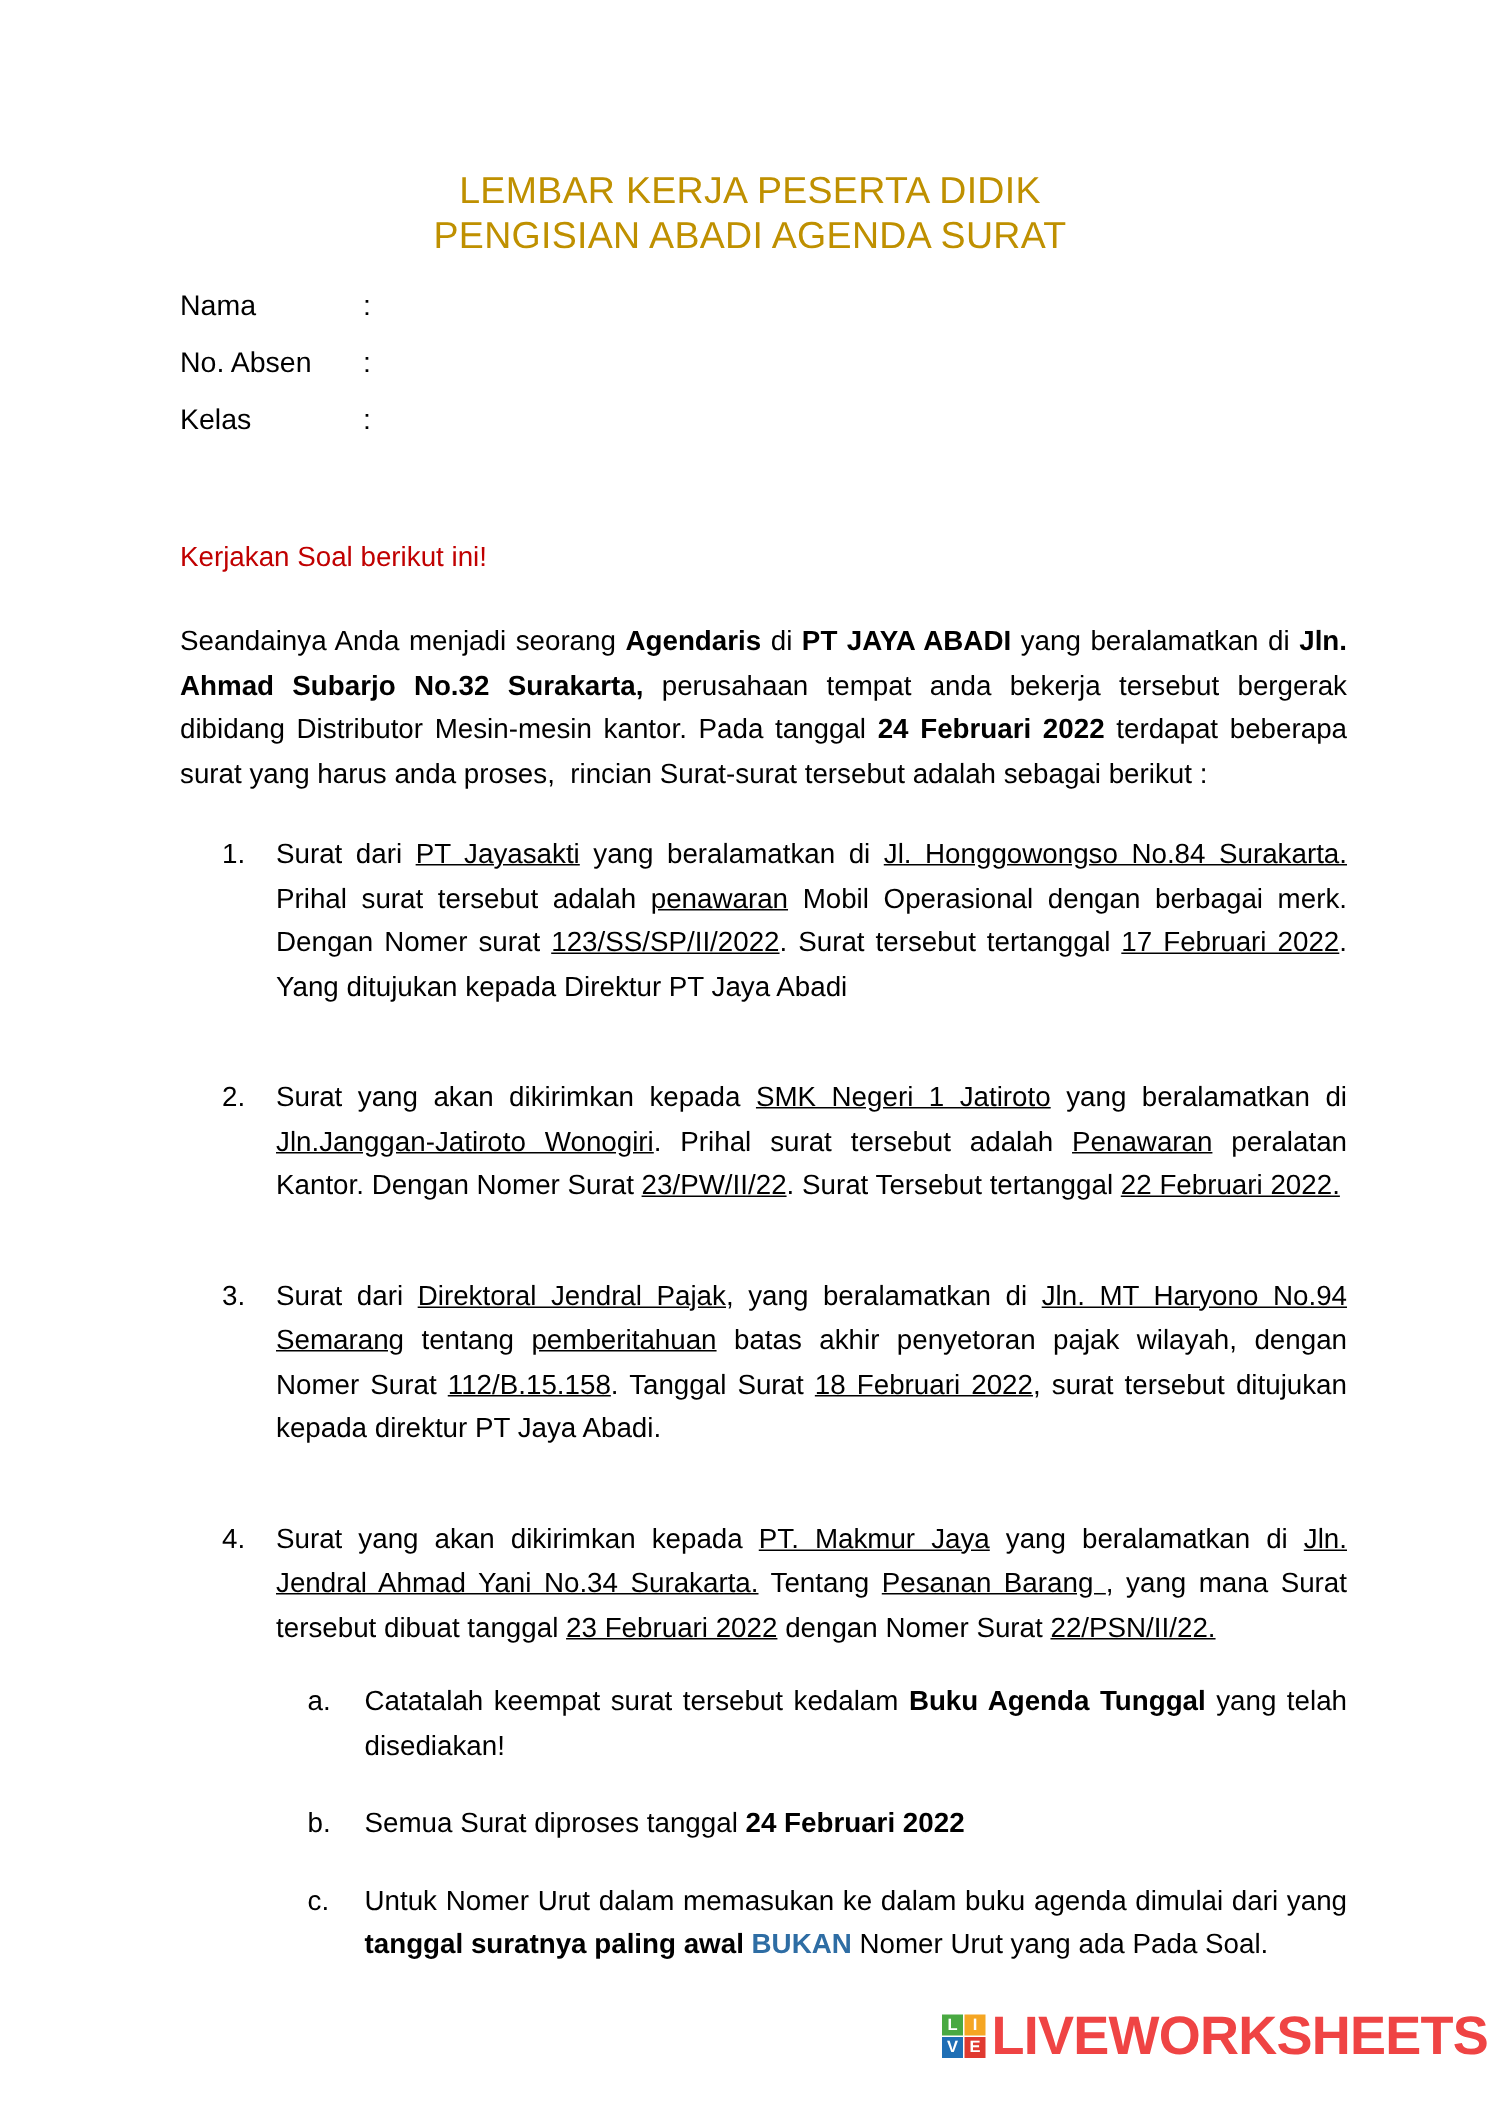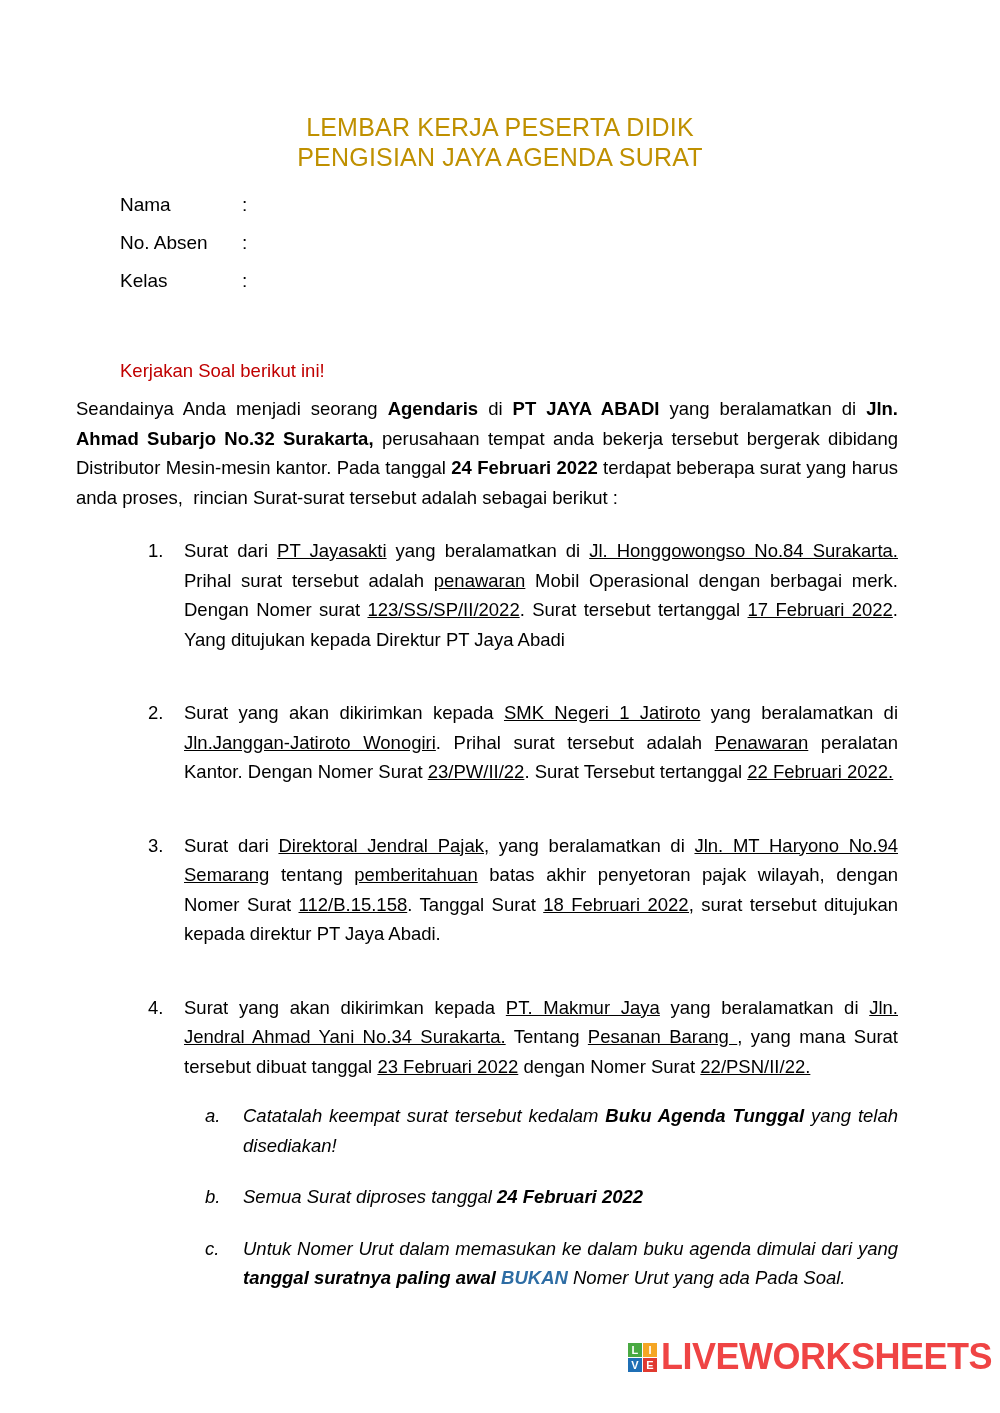--- a/index.html
+++ b/index.html
@@ -62,23 +62,23 @@
 
   
   .red-head {
     color: #c00000;
     font-size: 18.5px;
     padding-left: 120px;
     margin-top: 52px;
     font-weight: 400;
   }
   .intro {
-    padding-left: 76px;
+    padding-left: 120px;
     padding-right: 102px;
-    margin-top: 12px;
+    margin-top: 30px;
     font-size: 18.5px;
     line-height: 29.5px;
     text-align: justify;
     text-justify: inter-word;
   }
 
   ol.num-list {
     list-style: none;
     margin: 24px 0 0 0;
     padding: 0 102px 0 148px;
@@ -109,21 +109,20 @@
     font-size: 18.5px;
     padding-left: 120px;
     margin-top: 48px;
   }
 
   ol.alpha-list {
     list-style: none;
     margin: 20px 0 0 0;
     padding: 0 102px 0 205px;
     counter-reset: alphaitem;
-    font-style: italic;
   }
   ol.alpha-list > li {
     counter-increment: alphaitem;
     position: relative;
     padding-left: 38px;
     font-size: 18.5px;
     line-height: 29.5px;
     text-align: justify;
     text-justify: inter-word;
     margin-bottom: 22px;
@@ -179,21 +178,21 @@
     font-family: "Liberation Sans", sans-serif;
   }
 </style>
 </head>
 <body>
 
 <div class="page">
 
   <div class="title-block">
     <div class="title-line">LEMBAR KERJA PESERTA DIDIK</div>
-    <div class="title-line">PENGISIAN JAYA AGENDA SURAT</div>
+    <div class="title-line">PENGISIAN ABADI AGENDA SURAT</div>
   </div>
 
   <div class="fields">
     <div class="field-row">
       <span class="field-label">Nama</span>
       <span class="field-colon">:</span>
       <span class="field-value"></span>
     </div>
     <div class="field-row">
       <span class="field-label">No. Absen</span>

